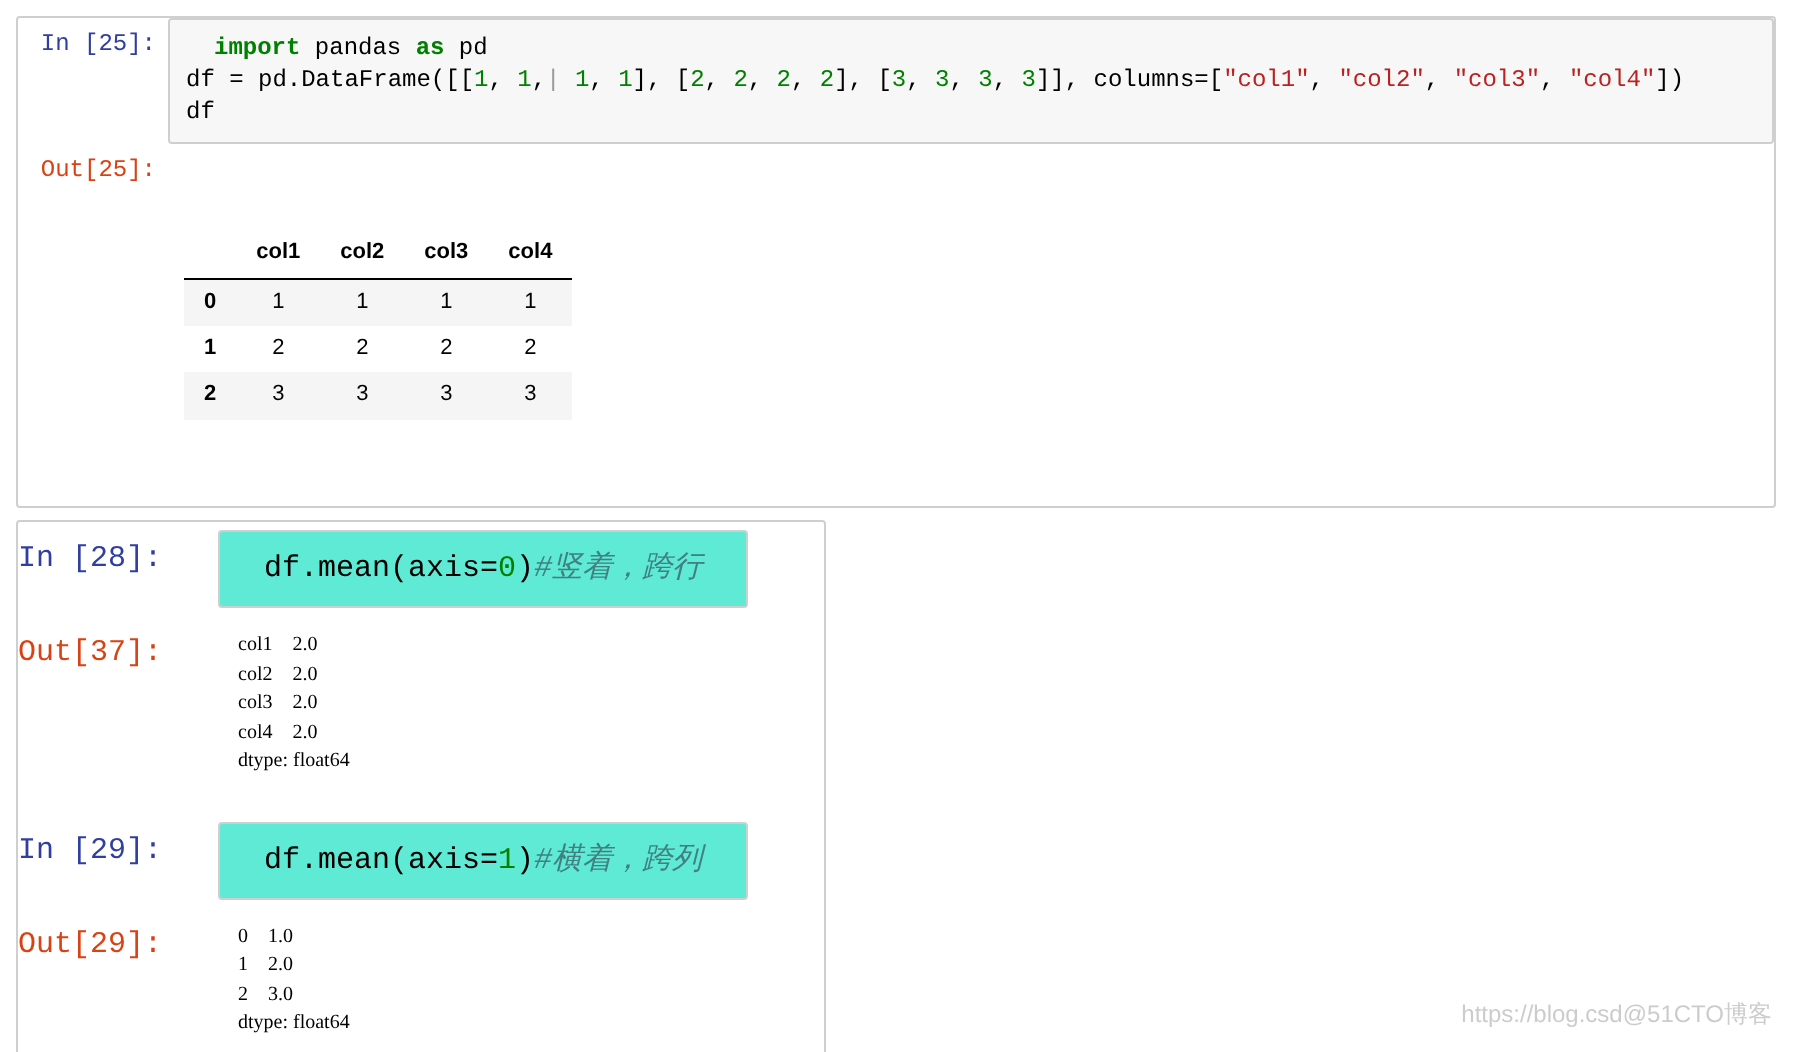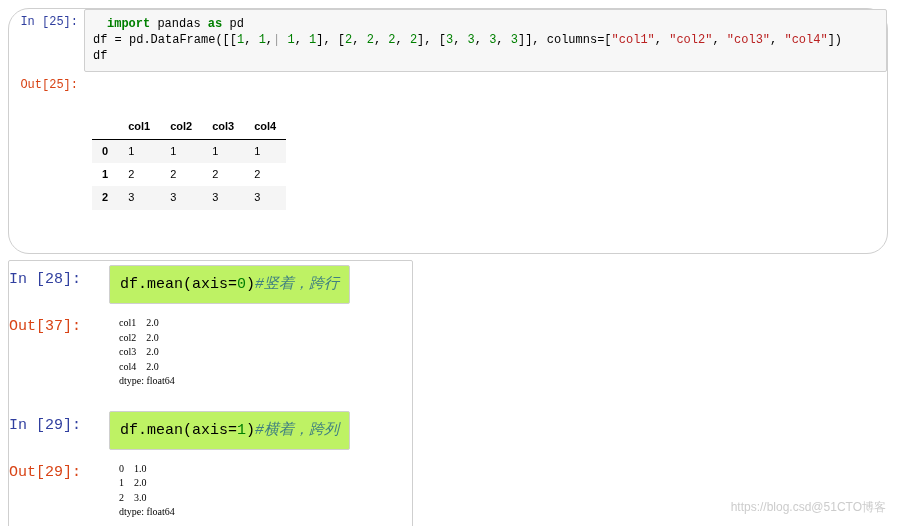--- a/index.html
+++ b/index.html
@@ -36,24 +36,24 @@
     border: 1px solid #cfcfcf;
     border-radius: 2px;
     padding: 6px 8px;
     font-family: Menlo, Monaco, "Courier New", monospace;
     font-size: 12px;
     white-space: pre;
     line-height: 1.35;
   }
   .code-area-lg {
     flex: 0 0 auto;
-    background: #bef264;
+    background: #5eead4;
     border: 1px solid #cfcfcf;
     border-radius: 2px;
-    padding: 8px 10px;
+    padding: 8px 22px;
     font-family: Menlo, Monaco, "Courier New", monospace;
     font-size: 15px;
     white-space: pre;
     line-height: 1.4;
     margin: 4px 0;
   }
   .output-area {
     flex: 1;
     padding: 6px 8px;
     font-family: Menlo, Monaco, "Courier New", monospace;
@@ -85,42 +85,42 @@
   .comment-it { color: #408080; font-style: italic; }
 
   table.df {
     border-collapse: collapse;
     font-size: 11px;
     font-family: "Helvetica Neue", Helvetica, Arial, sans-serif;
     margin: 4px 0 4px 0;
   }
   table.df th, table.df td {
     padding: 4px 10px;
-    text-align: left;
+    text-align: center;
     border: none;
   }
   table.df thead th {
     border-bottom: 1px solid #000;
     font-weight: bold;
   }
   table.df tbody th {
     font-weight: bold;
   }
   table.df tbody tr:nth-child(odd) { background: #f5f5f5; }
   table.df tbody tr:nth-child(even) { background: #fff; }
 
   .watermark {
     position: fixed;
     right: 12px;
     bottom: 10px;
     color: #ccc;
     font-size: 12px;
     font-family: "Helvetica Neue", Helvetica, Arial, sans-serif;
   }
-  .cell-wide { width: 880px; border-radius: 21px; }
+  .cell-wide { width: 880px; }
   .cell-narrow { width: 405px; }
 </style>
 </head>
 <body>
 
 <div class="cell cell-wide">
   <div class="row">
     <div class="prompt prompt-in">In [25]:</div>
     <div class="code-area"><span class="kw-green">import</span><span> pandas </span><span class="kw-bold">as</span><span> pd</span>
 <span>df = pd.DataFrame([[</span><span class="num">1</span><span>, </span><span class="num">1</span><span>,</span><span class="cursor">|</span><span> </span><span class="num">1</span><span>, </span><span class="num">1</span><span>], [</span><span class="num">2</span><span>, </span><span class="num">2</span><span>, </span><span class="num">2</span><span>, </span><span class="num">2</span><span>], [</span><span class="num">3</span><span>, </span><span class="num">3</span><span>, </span><span class="num">3</span><span>, </span><span class="num">3</span><span>]], columns=[</span><span class="str">"col1"</span><span>, </span><span class="str">"col2"</span><span>, </span><span class="str">"col3"</span><span>, </span><span class="str">"col4"</span><span>])</span>

